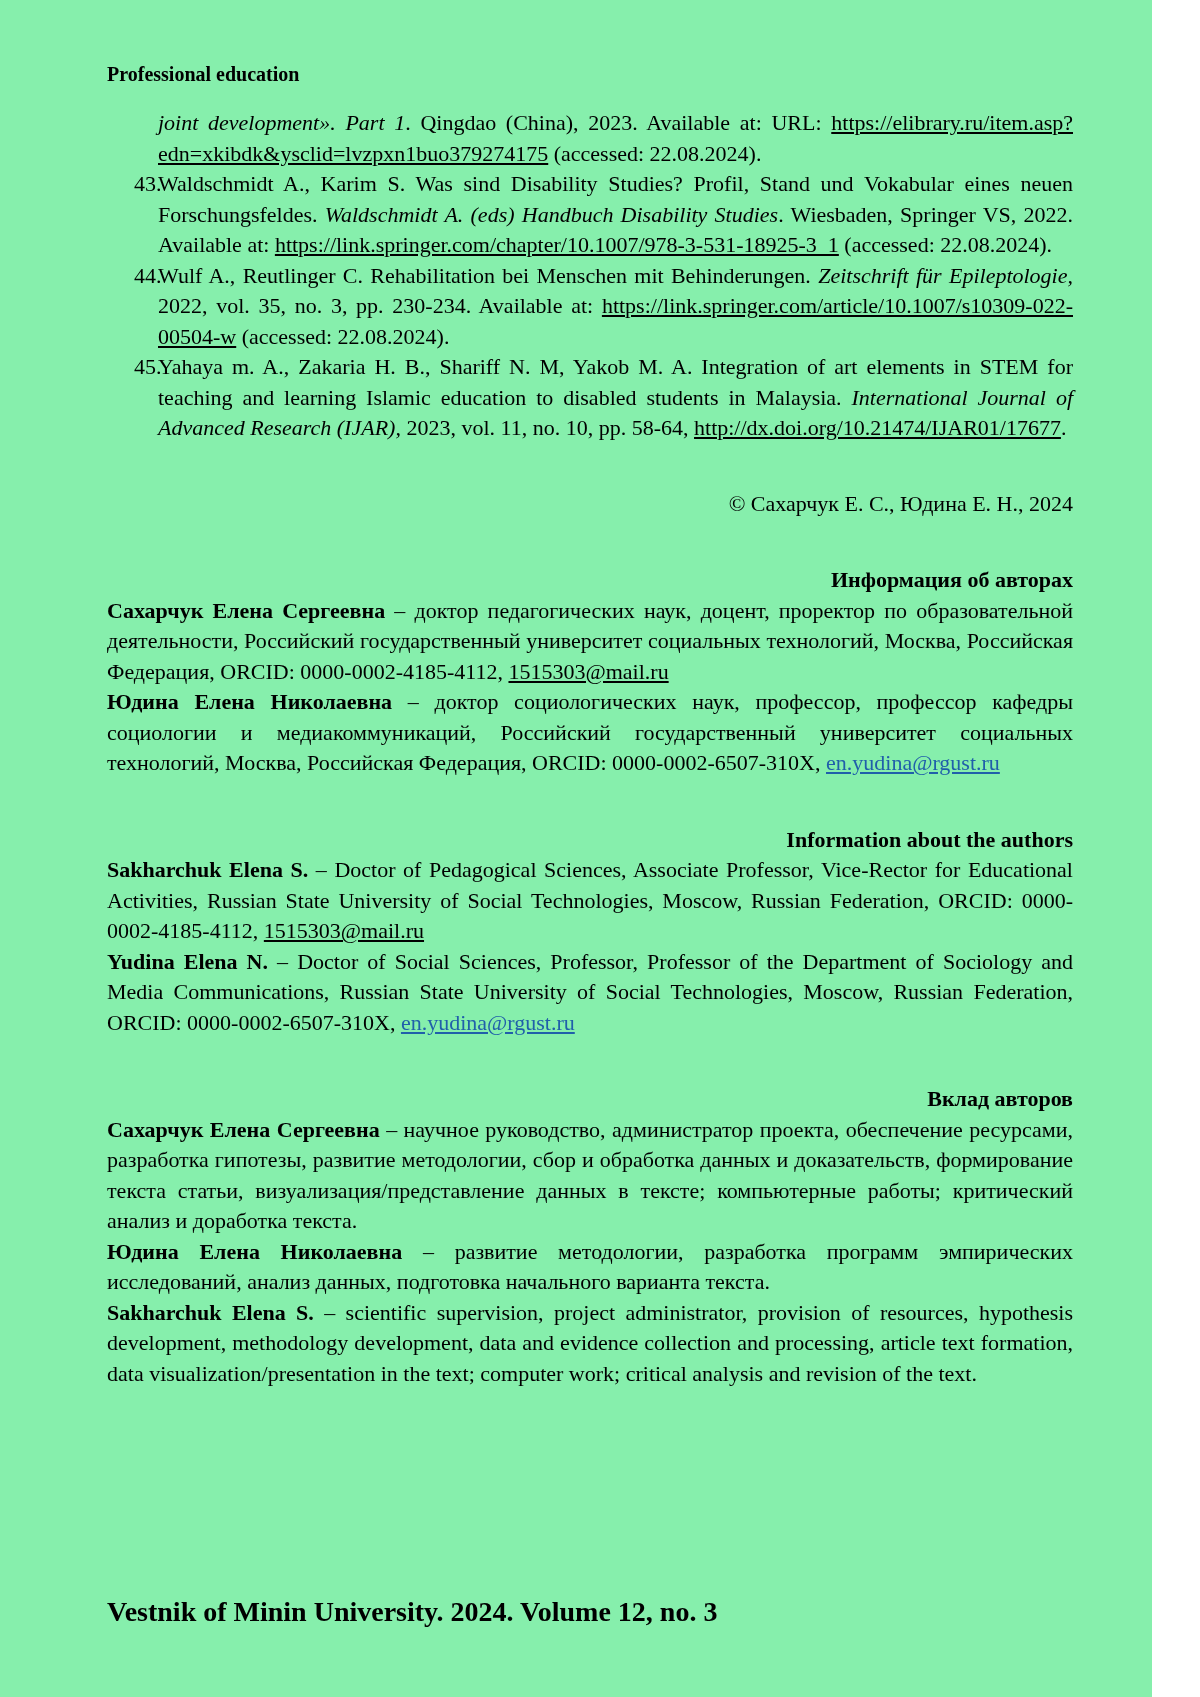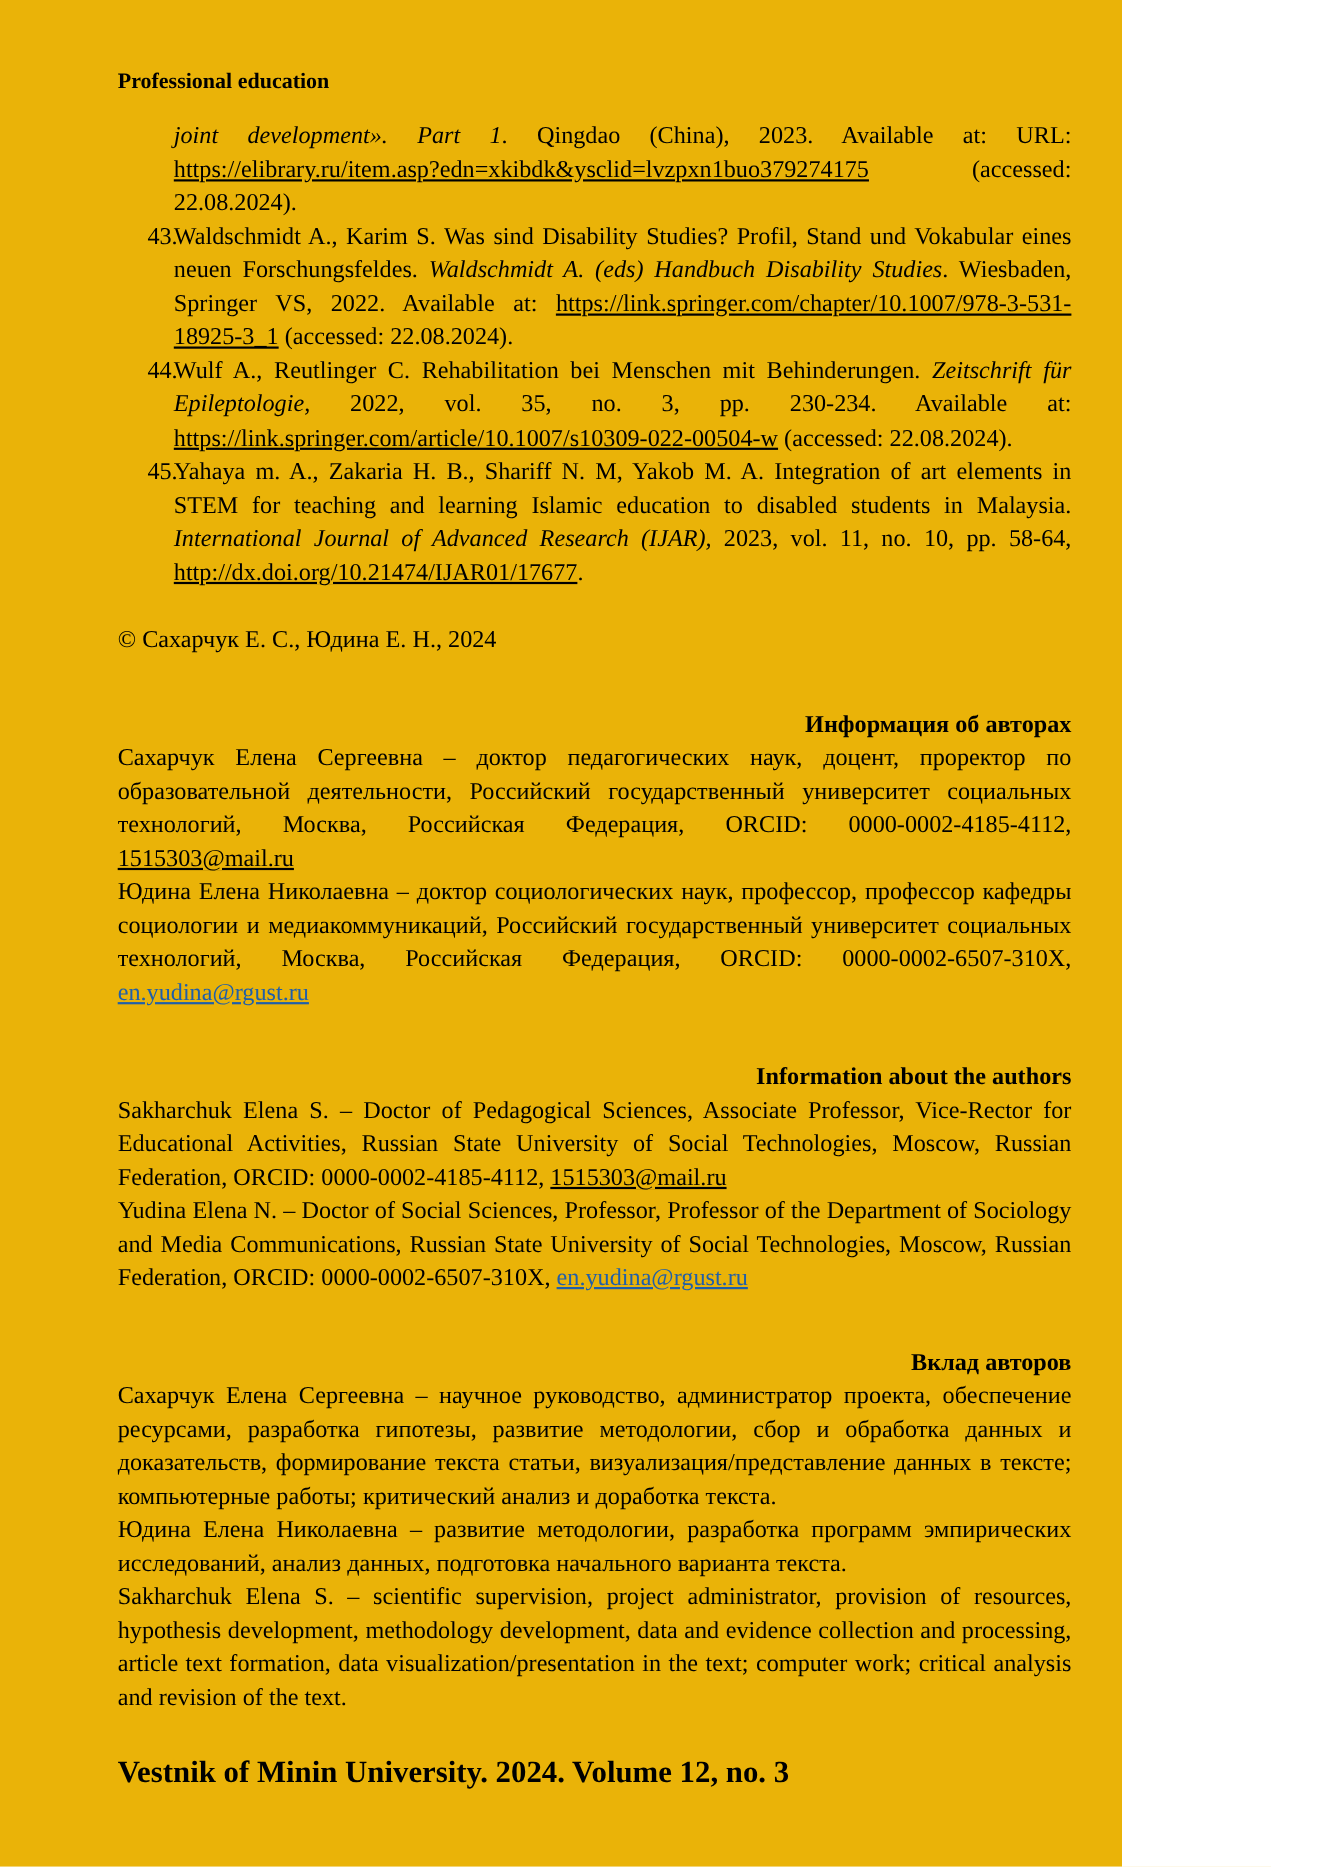--- a/index.html
+++ b/index.html
@@ -1,33 +1,33 @@
 <!DOCTYPE html>
 <html style="--link-blue: #205FAA;"><head>
 <meta charset="utf-8">
 <style>
   html,body { margin:0; padding:0; background:#ffffff; }
   .page {
-    width:1020px; height:1697px; position:relative; background:#eab308;
-    box-sizing:border-box; padding:62px 46px 0 107px;
+    width:1152px; height:1697px; position:relative; background:#86efac;
+    box-sizing:border-box; padding:62px 79px 0 107px;
     font-family:"Liberation Serif","DejaVu Serif",serif;
     font-size:22px; line-height:30.5px; color:#000; overflow:hidden;
   }
   .running-header { font-weight:bold; font-size:20px; line-height:24px; margin:0 0 22px 0; }
   p { margin:0; }
   .ref { position:relative; padding-left:51px; text-align:justify; }
   .ref .num { position:absolute; left:27px; top:0; }
   .i { font-style:italic; }
   .lnk { color:#000; text-decoration:underline; cursor:pointer; }
   .lnk-blue { color:var(--link-blue,#205FAA); text-decoration:underline; cursor:pointer; }
-  .copyright { margin-top:31px; text-align:left; }
+  .copyright { margin-top:45px; text-align:right; }
   .sec-h { font-weight:bold; text-align:right; margin-top:46px; }
   .para { text-align:justify; }
   .footer { position:absolute; left:107px; top:1600px; font-weight:bold; font-size:28px; line-height:24px; }
-  b { font-weight:normal; }
+  b { font-weight:bold; }
 </style>
 </head>
 <body>
 
 <div class="page">
 
   <div class="running-header">Professional education</div>
 
   <div>
     <p class="ref">

